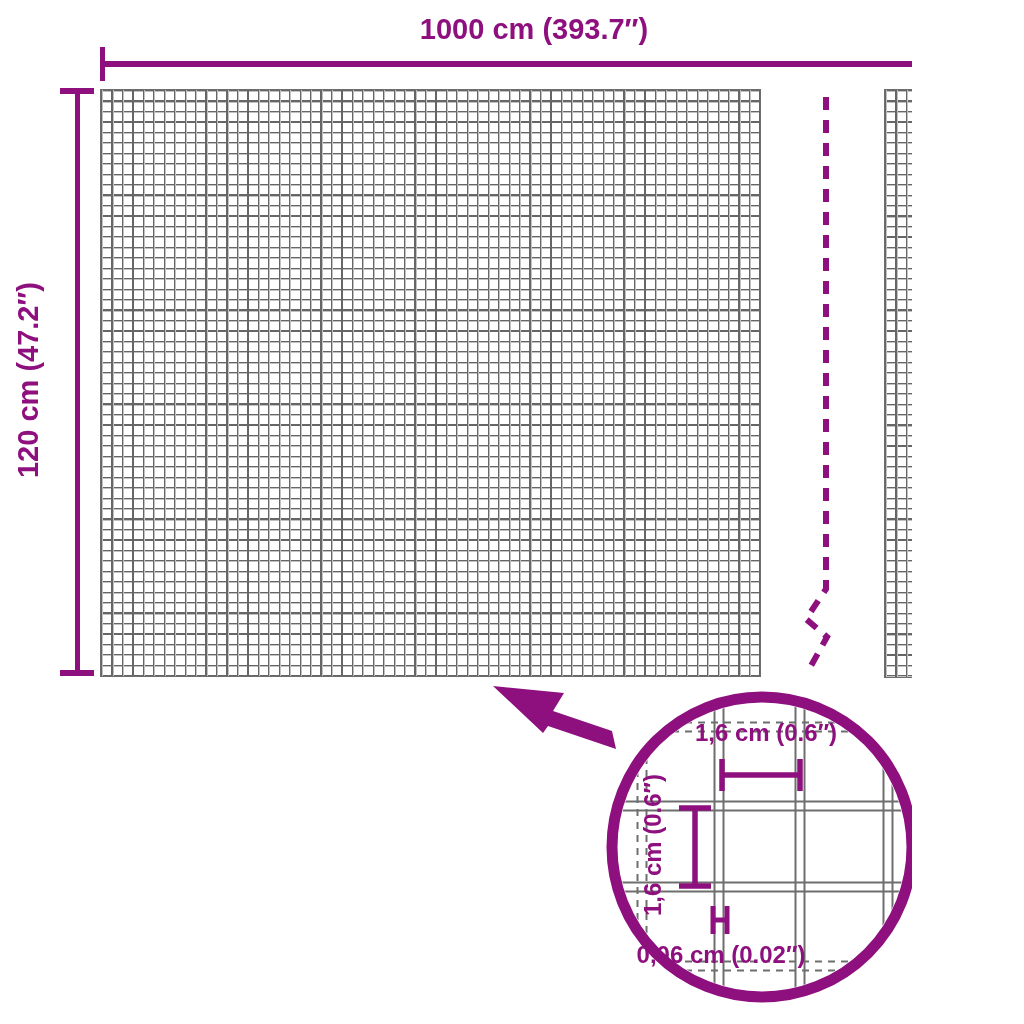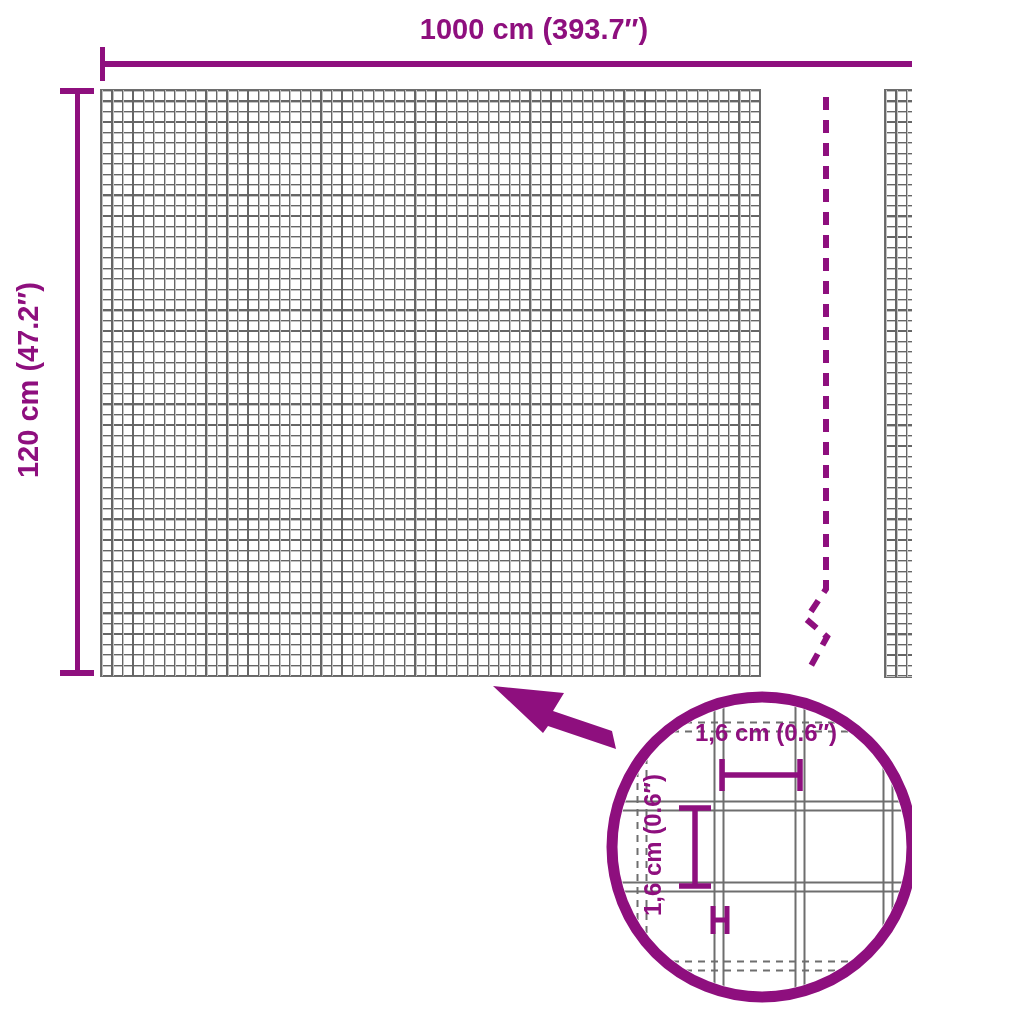--- a/index.html
+++ b/index.html
@@ -138,14 +138,15 @@
       <g stroke-width="5">
         <line x1="713" y1="906" x2="713" y2="934"></line>
         <line x1="727" y1="906" x2="727" y2="934"></line>
         <line x1="713" y1="920" x2="727" y2="920"></line>
       </g>
     </g>
   </svg>
 
   <div class="dim-label label-detail-top">1,6 cm (0.6″)</div>
   <div class="dim-label label-detail-left">1,6 cm (0.6″)</div>
+  <div class="dim-label label-detail-bottom">0,06 cm (0.02″)</div>
 
 </div>
 
 </body></html>

